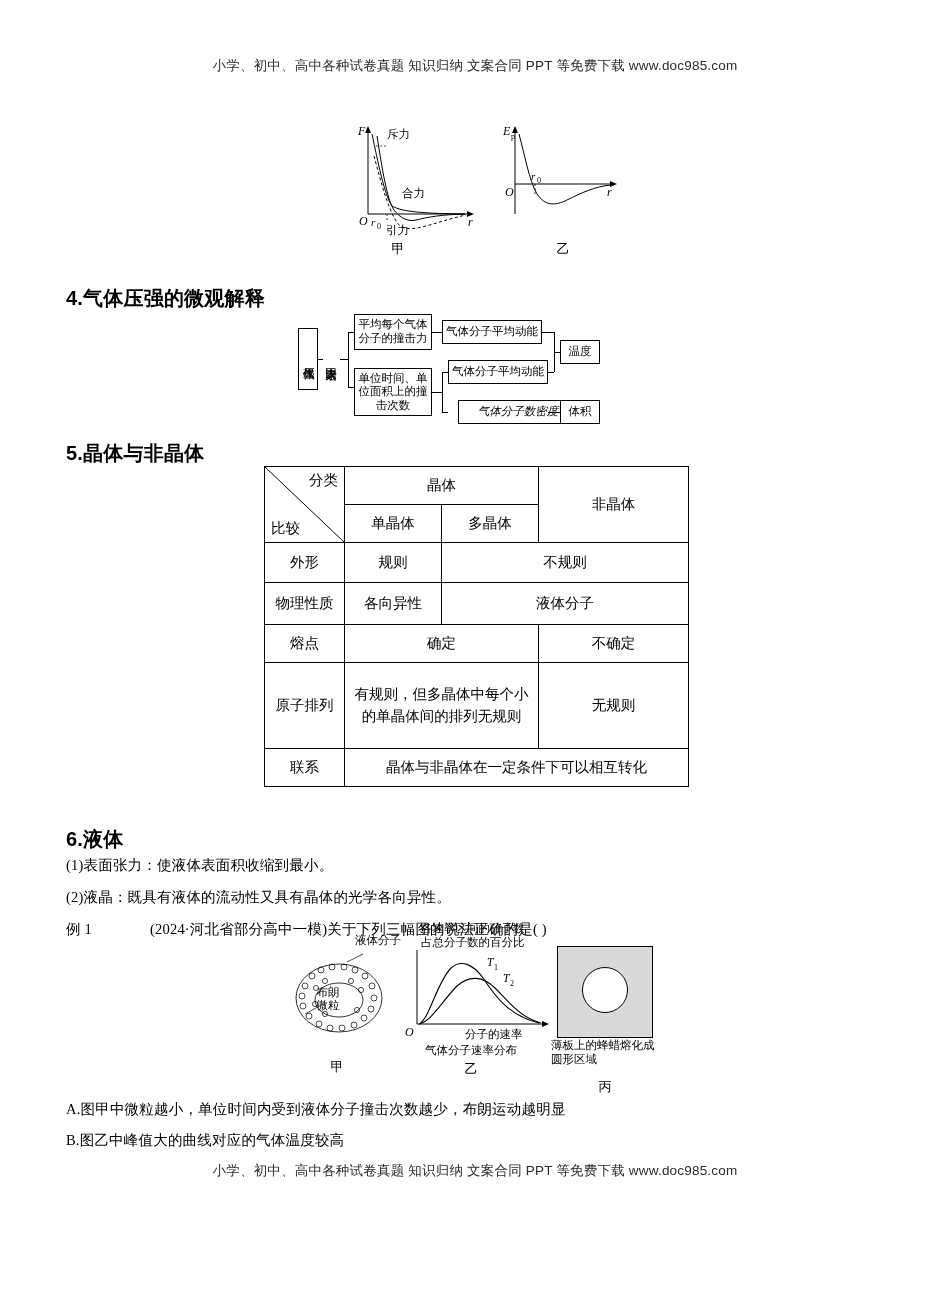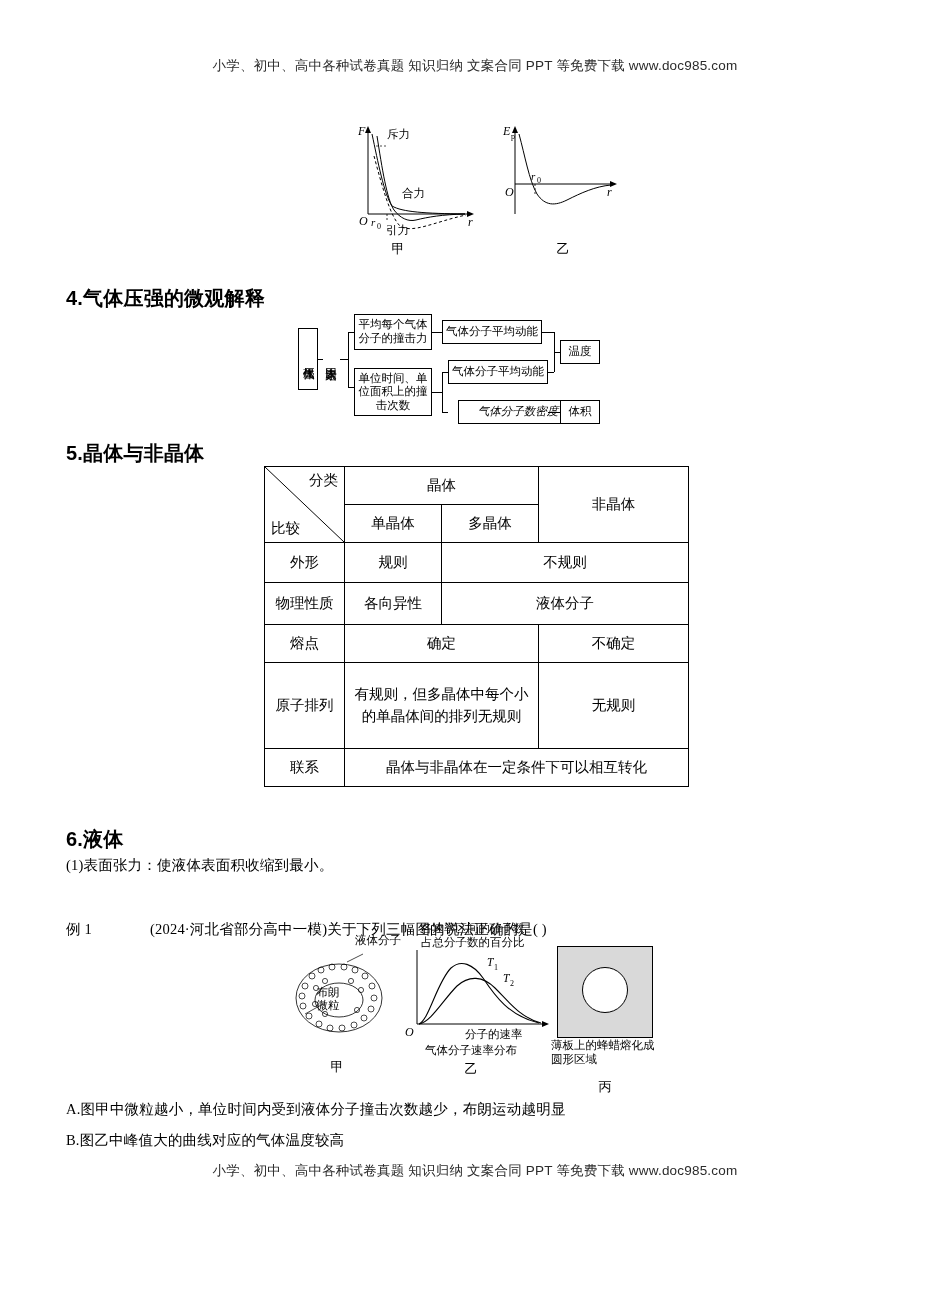--- a/index.html
+++ b/index.html
@@ -323,20 +323,21 @@
       <tr>
         <td style="height:38px;">联系</td>
         <td colspan="3">晶体与非晶体在一定条件下可以相互转化</td>
       </tr>
     </tbody>
       </table>
   </div>
 
   <div class="heading" style="left:66px;top:826px;">6.液体</div>
   <div class="para" style="left:66px;top:856px;">(1)表面张力：使液体表面积收缩到最小。</div>
+  <div class="para" style="left:66px;top:888px;">(2)液晶：既具有液体的流动性又具有晶体的光学各向异性。</div>
 
   <div class="para" style="left:66px;top:920px;">例 1</div>
   <div class="para" style="left:114px;top:920px;margin-left:36px;">(2024·河北省部分高中一模)关于下列三幅图的说法正确的是(          )</div>
 
   <div class="ex-figs">
 
     <div class="brown-box">
       <svg width="108" height="92" viewBox="0 0 108 92">
         <ellipse cx="54" cy="50" rx="43" ry="34" fill="none" stroke="#000" stroke-width="0.8"></ellipse>
         <ellipse cx="54" cy="52" rx="24" ry="17" fill="none" stroke="#000" stroke-width="0.8"></ellipse>

